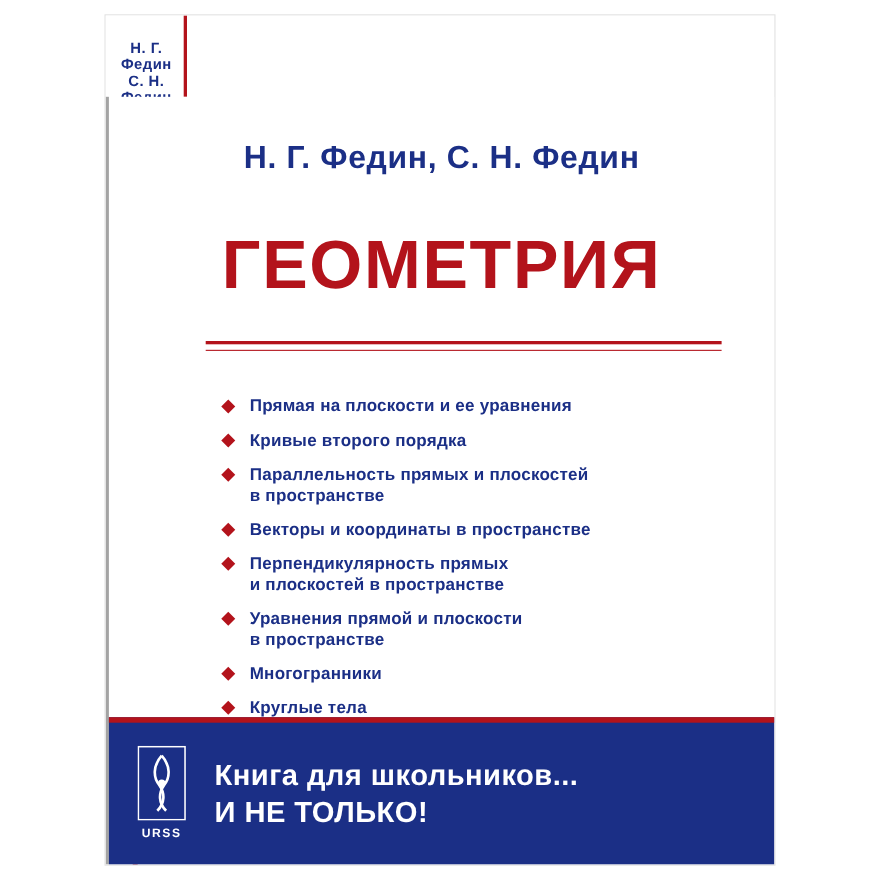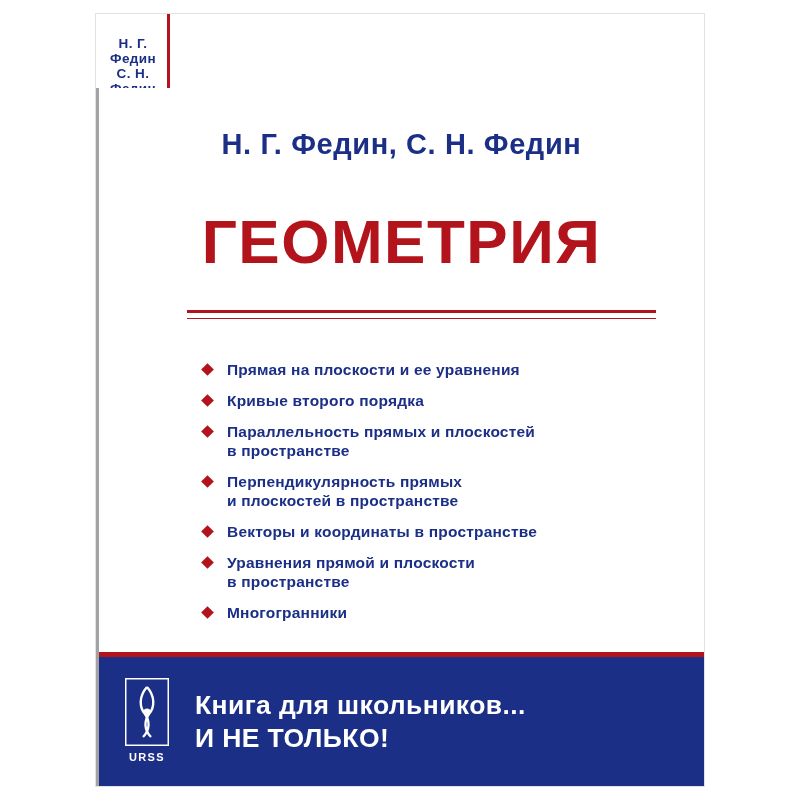--- a/index.html
+++ b/index.html
@@ -264,35 +264,39 @@
           <span class="bullet"></span>
           <span class="topic-text">Кривые второго порядка</span>
         </div>
         <div class="topic">
           <span class="bullet"></span>
           <span class="topic-text">Параллельность прямых и плоскостей
 в пространстве</span>
         </div>
         <div class="topic">
           <span class="bullet"></span>
+          <span class="topic-text">Векторы и координаты в пространстве</span>
+        </div>
+        <div class="topic">
+          <span class="bullet"></span>
           <span class="topic-text">Перпендикулярность прямых
 и плоскостей в пространстве</span>
         </div>
         <div class="topic">
           <span class="bullet"></span>
-          <span class="topic-text">Векторы и координаты в пространстве</span>
-        </div>
-        <div class="topic">
-          <span class="bullet"></span>
           <span class="topic-text">Уравнения прямой и плоскости
 в пространстве</span>
         </div>
         <div class="topic">
           <span class="bullet"></span>
           <span class="topic-text">Многогранники</span>
+        </div>
+        <div class="topic">
+          <span class="bullet"></span>
+          <span class="topic-text">Круглые тела</span>
         </div>
       </div>
 
       <div class="banner">
         <div class="banner-logo">
           <span class="urss">
             <span class="mark">
               <svg width="44" height="68" viewBox="0 0 44 68" aria-hidden="true">
                 <rect x="0.75" y="0.75" width="42.5" height="66.5" fill="#1b2f86" stroke="#ffffff" stroke-width="1.5"></rect>
                 <path d="M22 9 C14 18 14 29 20 36 C25 43 25 52 18 59" fill="none" stroke="#ffffff" stroke-width="2.4"></path>

